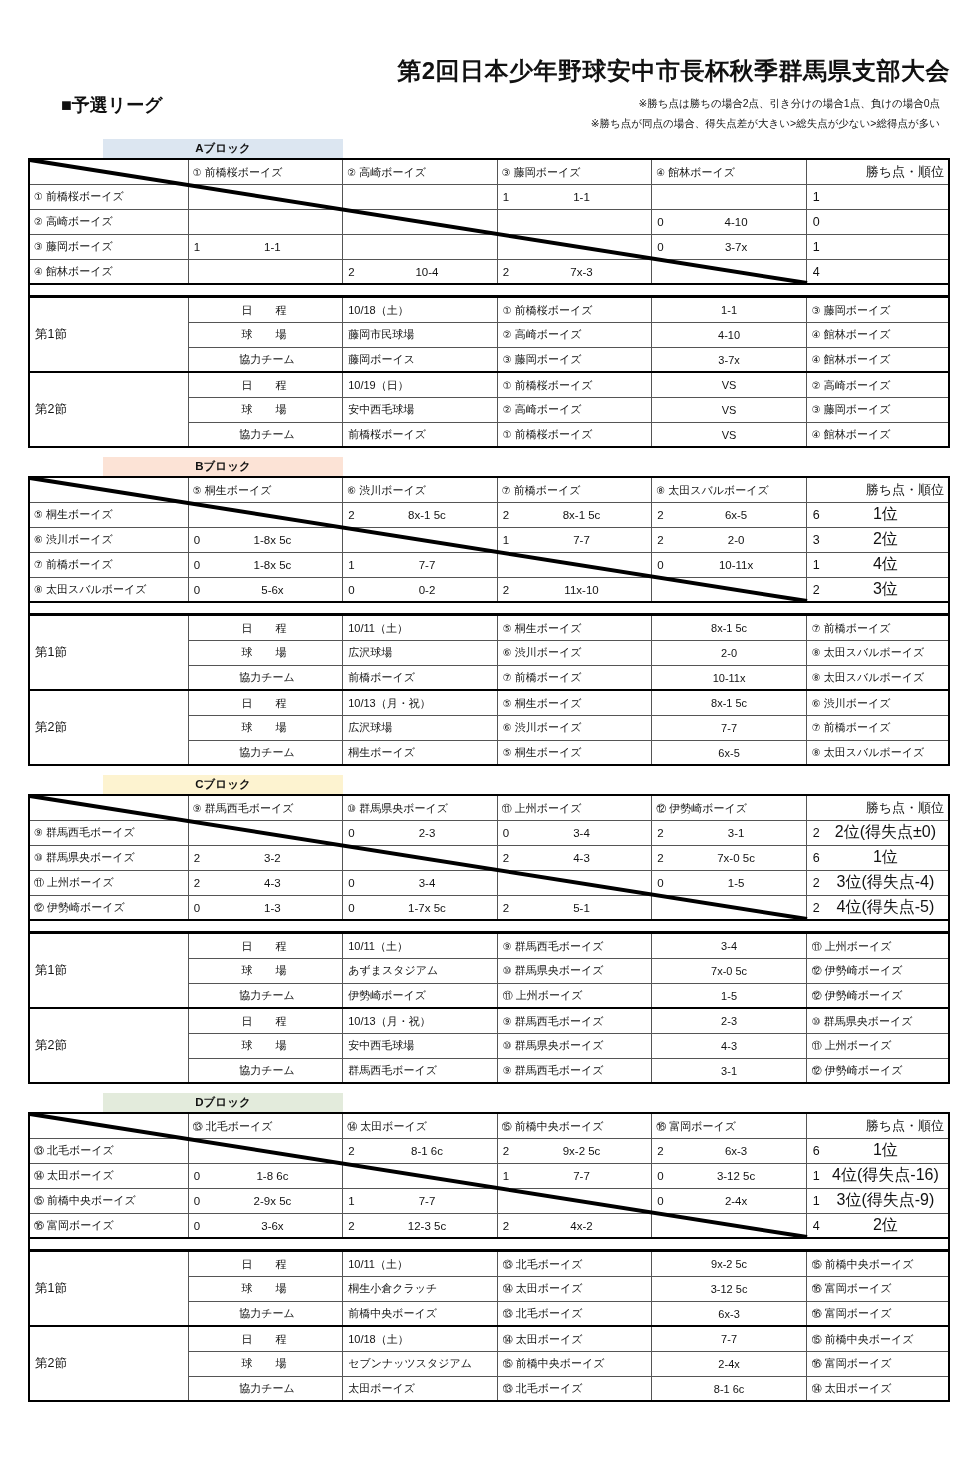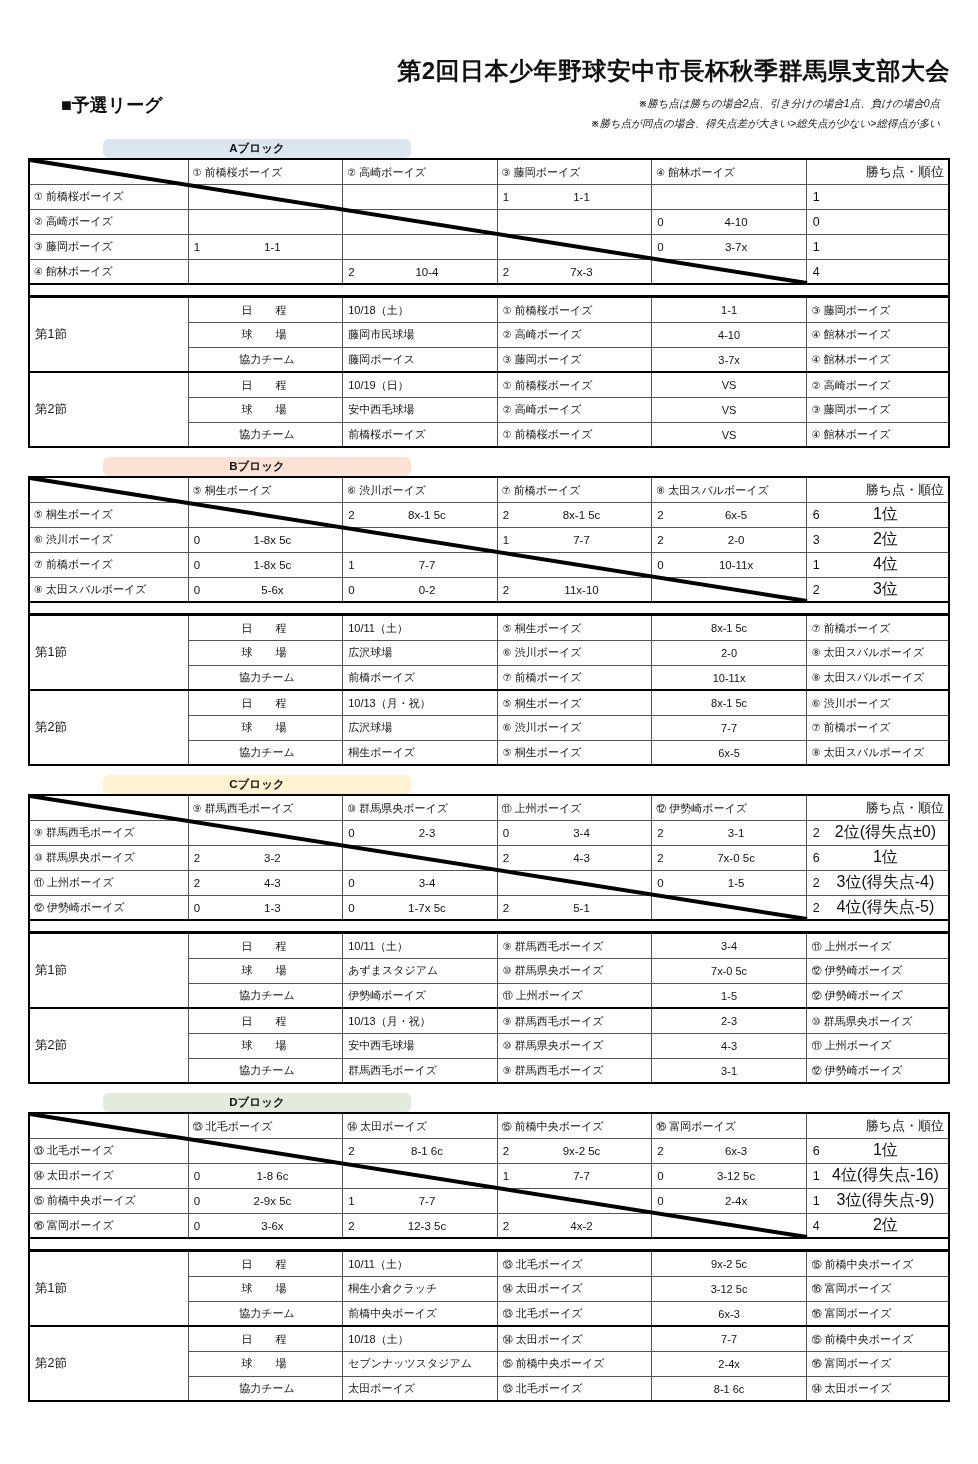--- a/index.html
+++ b/index.html
@@ -43,43 +43,41 @@
     font-weight: bold;
     width: 300px;
     padding-left: 33px;
     box-sizing: border-box;
     white-space: nowrap;
   }
   .notes {
     flex: 1;
     text-align: right;
     padding-right: 10px;
-    font-style: italic;
   }
   .note-line {
     font-size: 10.5px;
     line-height: 20px;
     white-space: nowrap;
   }
 
   
   .block {
     position: relative;
     margin-bottom: 9px;
   }
   .block-tag {
     height: 19px;
     line-height: 19px;
-    width: 308px;
+    width: 240px;
     margin-left: 75px;
     font-size: 11.5px;
     font-weight: bold;
     text-align: center;
     box-sizing: border-box;
-    border-radius: 6px;
   }
 
   table {
     border-collapse: collapse;
     table-layout: fixed;
     width: 100%;
     font-size: 11px;
   }
   .standings {
     border: 2.2px solid #000;

